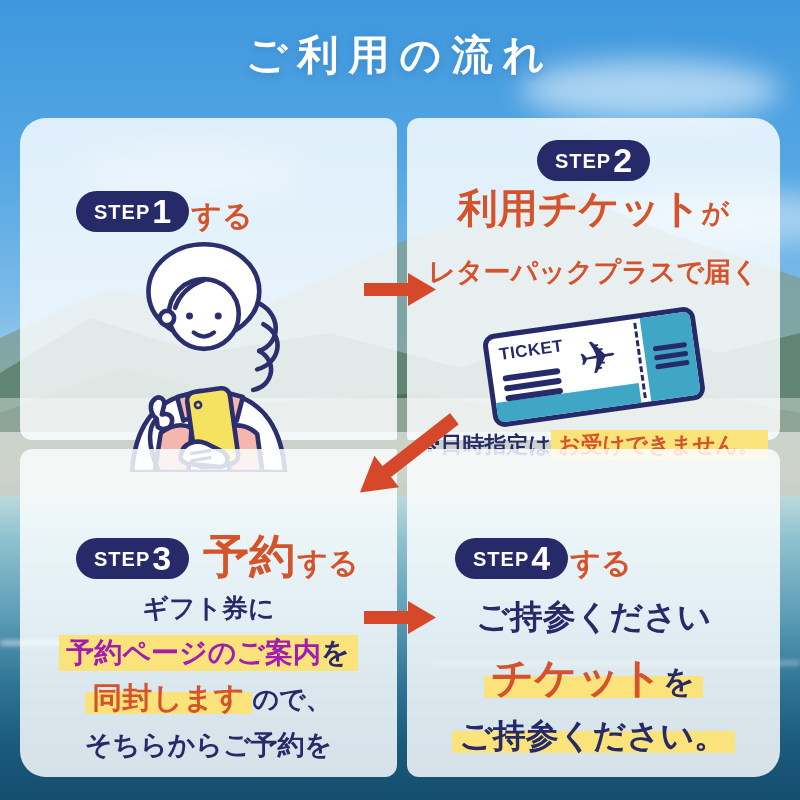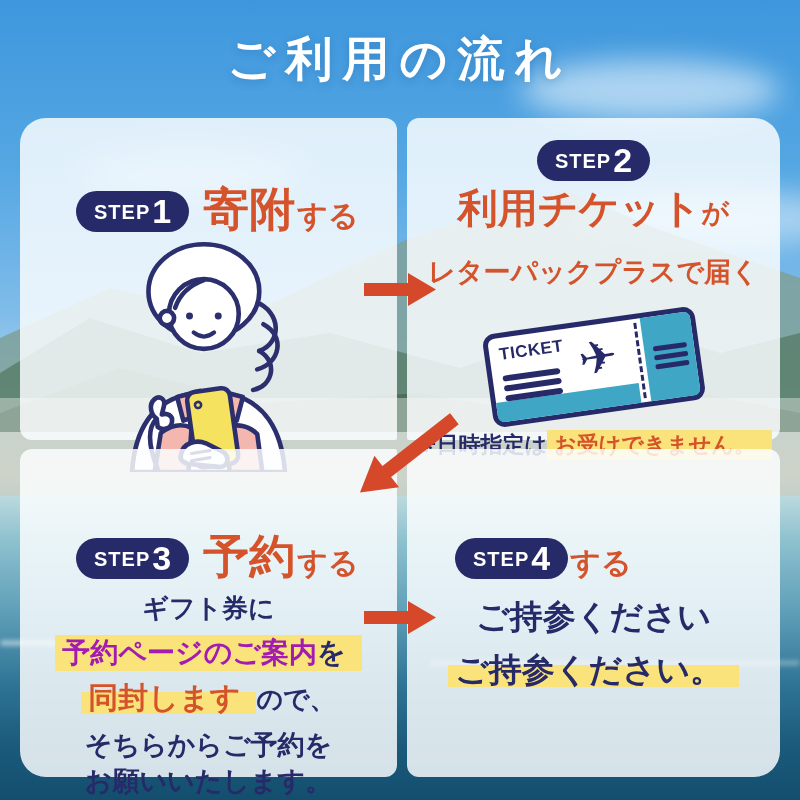--- a/index.html
+++ b/index.html
@@ -12,21 +12,21 @@
   .bg-cloud{position:absolute;border-radius:50%;filter:blur(14px);background:rgba(255,255,255,.55);}
   .bg-mountains{position:absolute;left:0;top:168px;width:800px;height:320px;}
   .bg-town{position:absolute;left:0;top:432px;width:800px;height:70px;
     background:linear-gradient(180deg,#c9d2cb 0%,#cdd3c9 60%,#c2cfc9 100%);}
   .bg-sea{position:absolute;left:0;top:496px;width:800px;height:304px;
     background:linear-gradient(180deg,#bcd9de 0%,#8fc2cf 14%,#5f9fb8 38%,#2f7495 62%,#1b5a7b 82%,#134e6e 100%);}
   .bg-wave{position:absolute;height:6px;border-radius:3px;background:rgba(255,255,255,.45);filter:blur(2px);}
 
   
   .page-title{position:absolute;left:0;top:28px;width:800px;text-align:center;
-    font-size:47px;font-weight:800;color:#ffffff;letter-spacing:10px;
+    font-size:41px;font-weight:800;color:#ffffff;letter-spacing:10px;
     text-shadow:0 2px 8px rgba(20,70,130,.25);}
 
   
   .panel{position:absolute;background:rgba(252,254,255,.84);}
   .panel.tl{left:20px;top:118px;width:377px;height:322px;border-radius:26px 12px 2px 12px;}
   .panel.tr{left:407px;top:118px;width:373px;height:322px;border-radius:12px 26px 12px 2px;}
   .panel.bl{left:20px;top:449px;width:377px;height:328px;border-radius:12px 2px 12px 26px;}
   .panel.br{left:407px;top:449px;width:373px;height:328px;border-radius:2px 12px 26px 12px;}
 
   
@@ -43,21 +43,21 @@
 
   
   .s2-badge-wrap{margin-top:22px;text-align:center;}
   .s2-line1{text-align:center;color:#d5532b;font-weight:800;}
   .s2-line1 .big{font-size:40px;}
   .s2-line1 .small{font-size:27px;}
   .s2-line2{margin-top:18px;text-align:center;color:#d5532b;font-weight:800;font-size:27px;}
   .ticket-wrap{position:relative;height:122px;margin-top:14px;}
   .note{margin-top:4px;text-align:center;font-weight:800;font-size:22px;white-space:nowrap;}
   .note .prefix{color:#272a68;}
-  .hl{background:#fbe37c;padding:2px 16px 3px 7px;}
+  .hl{background:#fbe37c;padding:2px 8px 3px 7px;}
   .note .hl{color:#d5532b;}
 
   
   .ticket{position:absolute;left:50%;top:50%;width:204px;height:84px;margin:-45px 0 0 -107px;
     background:#ffffff;border:5px solid #272a68;border-radius:12px;transform:rotate(-8deg);}
   .t-stub{position:absolute;right:0;top:0;bottom:0;width:50px;background:#3fa6c6;border-radius:0 6px 6px 0;}
   .t-perf{position:absolute;right:54px;top:4px;bottom:4px;width:0;border-left:3px dashed #272a68;}
   .t-strip{position:absolute;left:0;bottom:0;height:20px;width:144px;background:#3fa6c6;border-radius:0 0 0 6px;}
   .t-label{position:absolute;left:10px;top:7px;color:#272a68;font-weight:800;font-size:17px;letter-spacing:.5px;}
   .t-lines span{display:block;width:58px;height:6px;border-radius:3px;background:#272a68;margin-bottom:4px;}
@@ -114,21 +114,20 @@
   <div class="bg-wave" style="left:430px;top:660px;width:370px;opacity:.6;"></div>
 
   <div class="page-title">ご利用の流れ</div>
 
   <div class="panel tl">
     <div class="row-left step-head">
       <span class="badge">
         <span class="b-label">STEP</span>
         <span class="b-num">1</span>
       </span>
-      <span class="head-main">寄附</span>
       <span class="head-suffix">する</span>
     </div>
 
     <div class="illus-wrap">
       <svg width="216" height="236" viewBox="0 0 210 230">
         <g stroke="#2b2f6e" stroke-width="4.5" stroke-linecap="round" stroke-linejoin="round">
 
           <path d="M150 64 C176 74 176 104 154 112" fill="none"></path>
           <path d="M158 86 C180 98 174 124 152 130" fill="none"></path>
           <path d="M154 112 C172 122 168 146 148 150" fill="none"></path>
@@ -215,34 +214,36 @@
     </div>
     <div class="s3-body">
       <div class="s3-line1">ギフト券に</div>
       <div class="s3-line2">
         <span class="hl"><span class="o">予約ページのご案内</span><span class="n">を</span></span>
       </div>
       <div class="s3-line3">
         <span class="hl"><span class="o">同封します</span></span><span class="n">ので、</span>
       </div>
       <div class="s3-line45">そちらからご予約を</div>
-      <div class="s3-line45" style="margin-top:0;">お願いいたします。</div>
     </div>
   </div>
 
   <div class="panel br">
     <div class="row-left step-head" style="margin-top:50px;padding-left:48px;">
       <span class="badge">
         <span class="b-label">STEP</span>
         <span class="b-num">4</span>
       </span>
       <span class="head-suffix">する</span>
     </div>
     <div class="s4-body">
       <div class="s4-line1">ご持参ください</div>
+      <div class="s4-line2">
+        <span class="hl"><span class="o">チケット</span><span class="n">を</span></span>
+      </div>
       <div class="s4-line3">
         <span class="hl"><span class="n">ご持参ください。</span></span>
       </div>
     </div>
   </div>
 
   <div class="arrow" style="left:364px;top:271px;">
     <svg width="72" height="37" viewBox="0 0 72 37">
       <rect x="0" y="12" width="46" height="13" fill="#d5482a"></rect>
       <polygon points="44,2 72,18.5 44,35" fill="#d5482a"></polygon>

